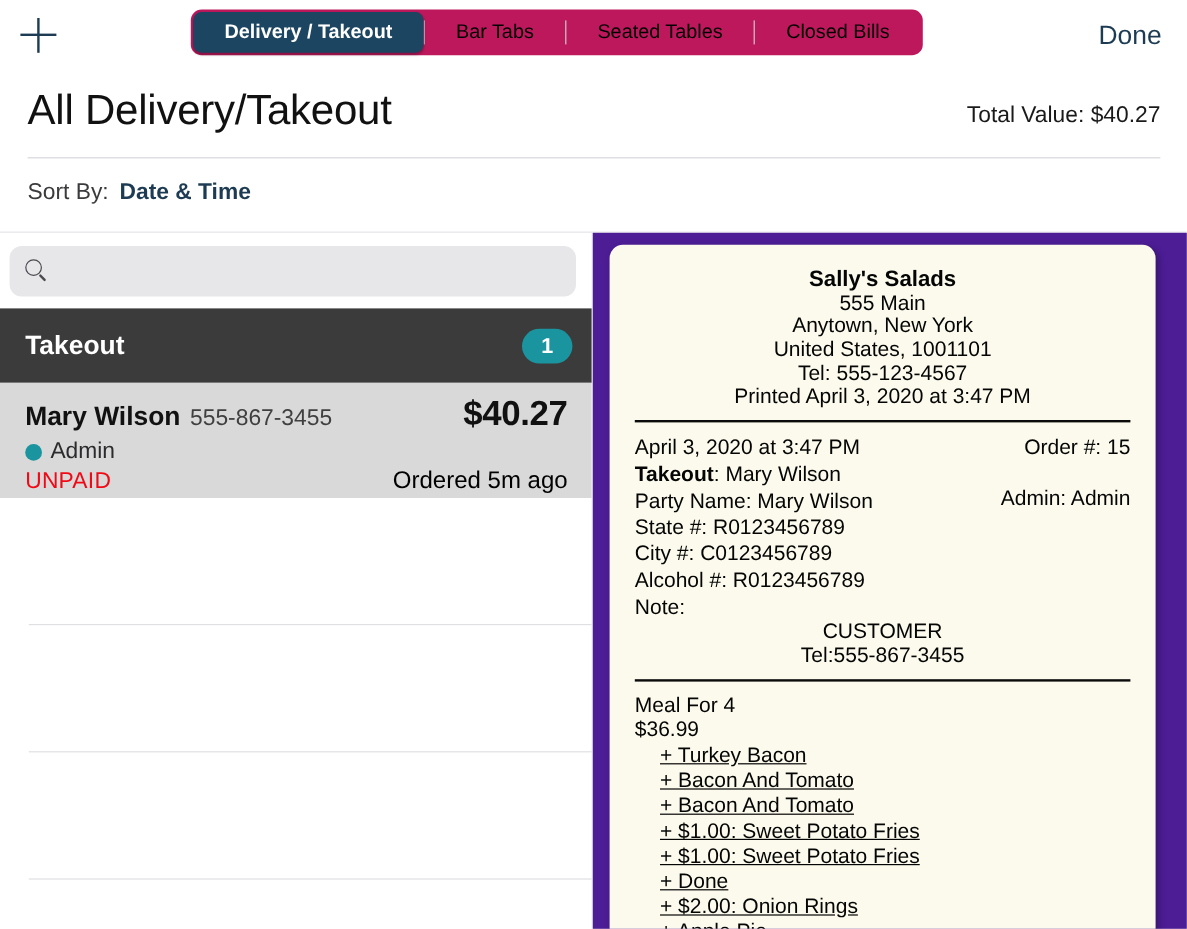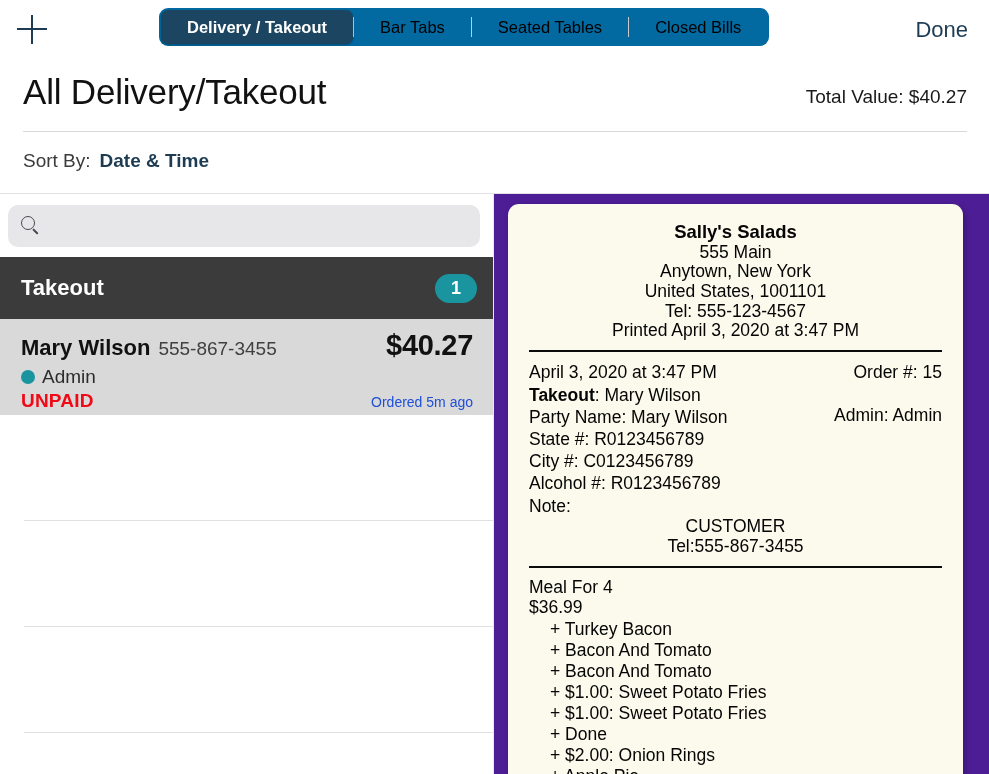--- a/index.html
+++ b/index.html
@@ -23,21 +23,21 @@
   }
   .plus-btn:before, .plus-btn:after {
     content:""; position:absolute; background:#1d3c53;
   }
   .plus-btn:before { left:14px; top:1px; width:2px; height:29px; }
   .plus-btn:after  { top:14px; left:0px; width:30px; height:2px; }
 
   .segmented {
     position:absolute; left:159px; top:8px;
     height:38px; display:flex; align-items:stretch;
-    background:#0369a1; border-radius:9px; padding:2px;justify-content:space-between;
+    background:#be185d; border-radius:9px; padding:2px;justify-content:space-between;
   }
   .seg {
     display:flex; align-items:center; justify-content:center;
     padding:0 26px; font-size:16.5px; color:#000;
     border-radius:7px; position:relative; cursor:pointer;
     white-space:nowrap;
   }
   .seg.sel {
     background:#1b4560; color:#fff; font-weight:600;
     box-shadow:0 1px 2px rgba(0,0,0,.28);
@@ -134,22 +134,22 @@
     position:relative; cursor:pointer; height:96px;
   }
   .ord-line1 { display:flex; align-items:baseline; justify-content:space-between; }
   .ord-name { font-size:22px; font-weight:bold; color:#111; }
   .ord-phone { font-size:19px; color:#404040; margin-left:8px; flex:1; }
   .ord-amount { font-size:29px; font-weight:bold; color:#111; letter-spacing:-.3px; }
   .ord-line2 { display:flex; align-items:center; margin-top:4px; gap:7px; }
   .ord-dot { width:14px; height:14px; border-radius:50%; background:#1a95a0; }
   .ord-role { font-size:19px; color:#2c2c2e; }
   .ord-line3 { display:flex; align-items:baseline; justify-content:space-between; margin-top:2px; }
-  .ord-status { font-size:19px; color:#f00a16; font-weight:bold; letter-spacing:.2px; }
-  .ord-time { font-size:14px; color:#1d4ed8;margin-left:47px; }
+  .ord-status { font-size:19px; color:#f00a16; font-weight:normal; letter-spacing:.2px; }
+  .ord-time { font-size:20px; color:#000000;margin-left:47px; }
 
   
   .empty-row { height:106px; position:relative; }
   .empty-row:after {
     content:""; position:absolute; left:24px; right:0; bottom:0;
     height:1px; background:#e0e0e4;
   }
 
   
   .receipt {
@@ -164,21 +164,21 @@
   .rc-center { text-align:center; }
   .rc-store { font-weight:bold; font-size:18.5px; }
   .rc-hr { height:2.4px; background:#0b0b0b; margin:9px 0 10px 0; }
   .rc-grid { display:flex; justify-content:space-between; align-items:flex-start; }
   .rc-col-l > div, .rc-col-r > div { padding:1.3px 0; }
   .rc-col-r { text-align:right; }
   .rc-b { font-weight:bold; }
   .rc-cust { text-align:center; }
   .rc-item-row { display:flex; justify-content:space-between;flex-direction:column; }
   .rc-mods { margin-top:2px; }
-  .rc-mod { padding-left:21px; padding-top:1.3px; }
+  .rc-mod { padding-left:21px; padding-top:1.3px;text-decoration:underline; }
 </style>
 </head>
 <body>
 
 <div class="app">
 
   <div class="topbar">
 
     <div class="plus-btn"></div>
 

